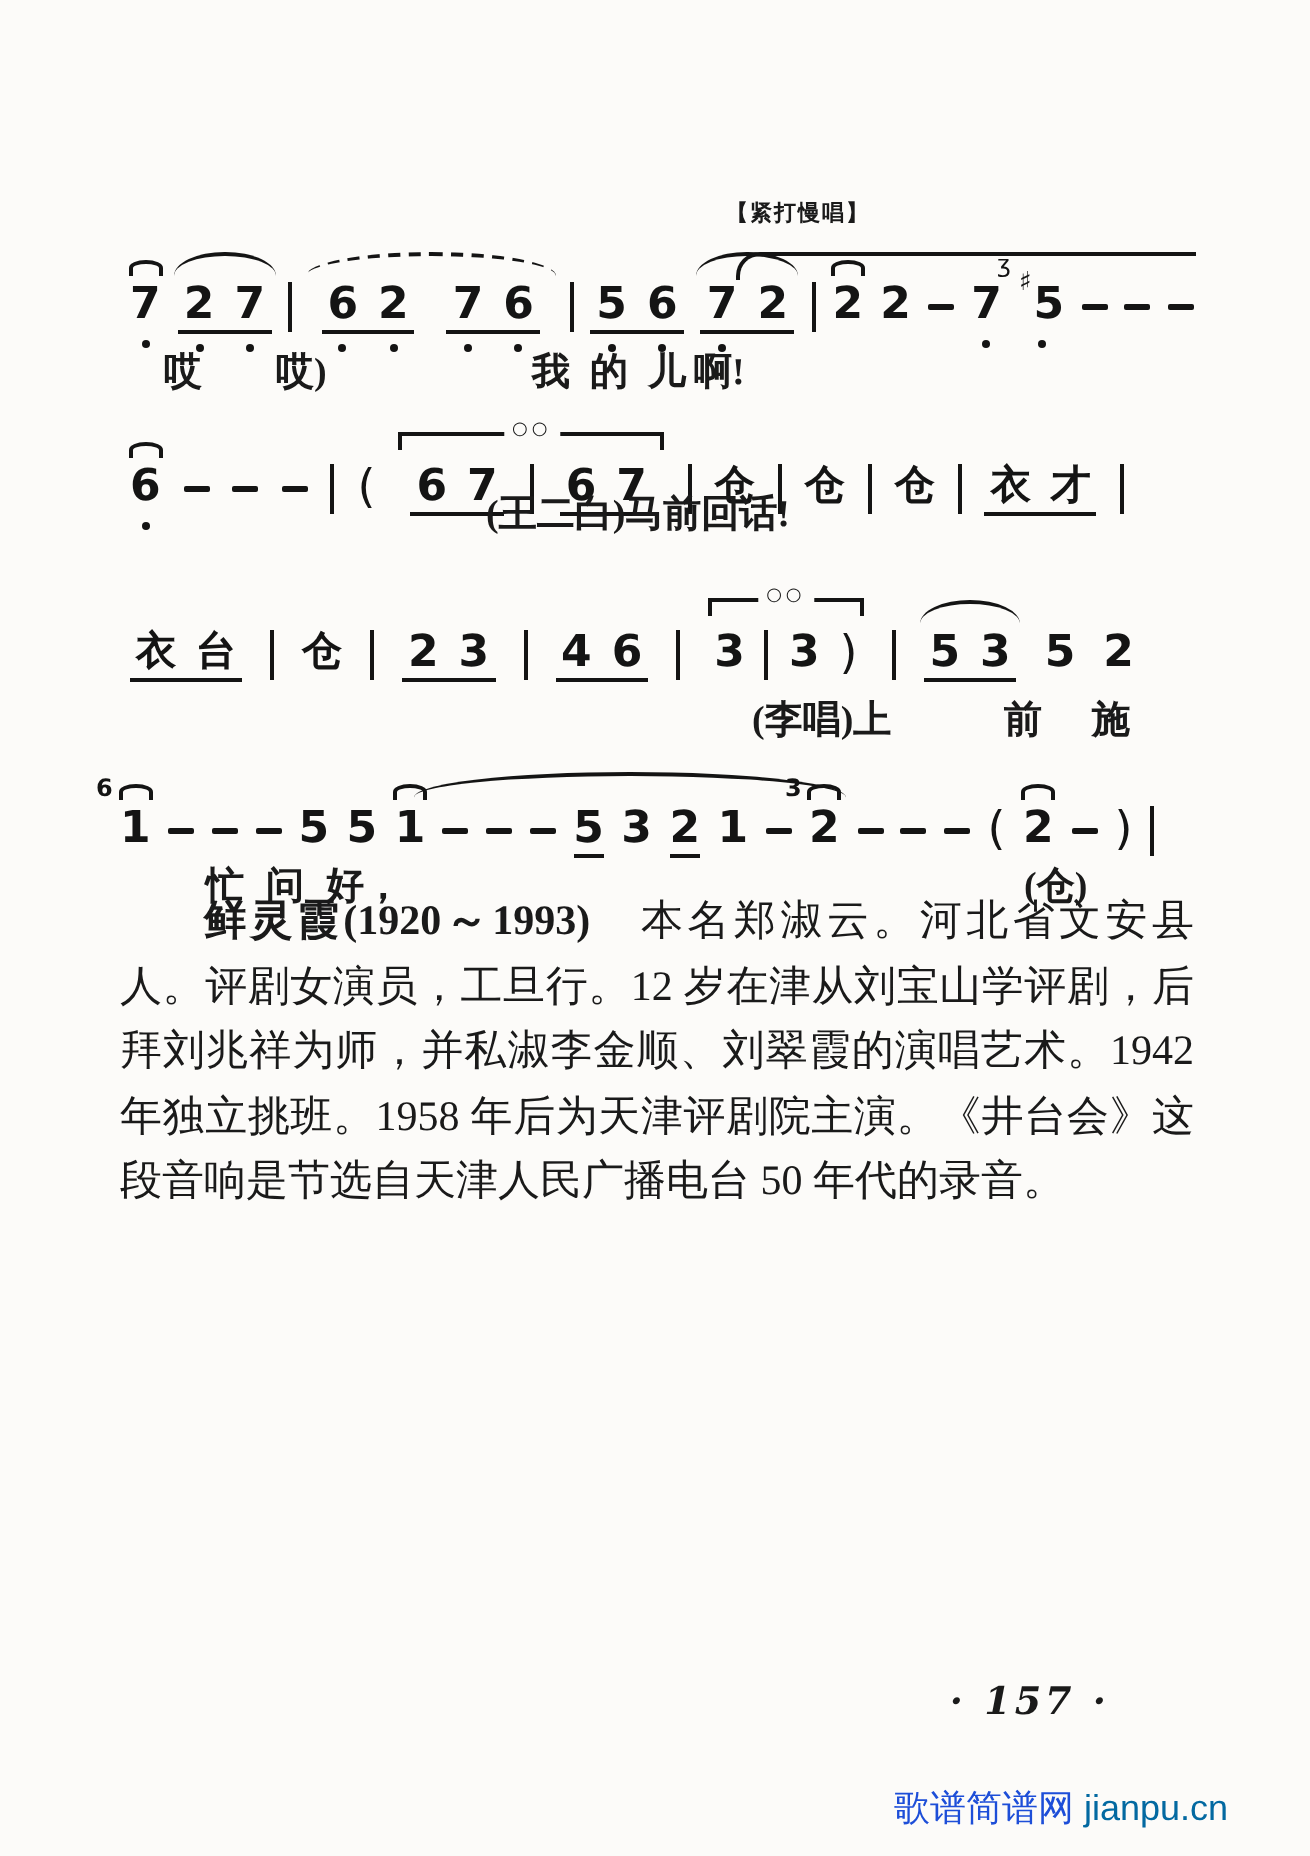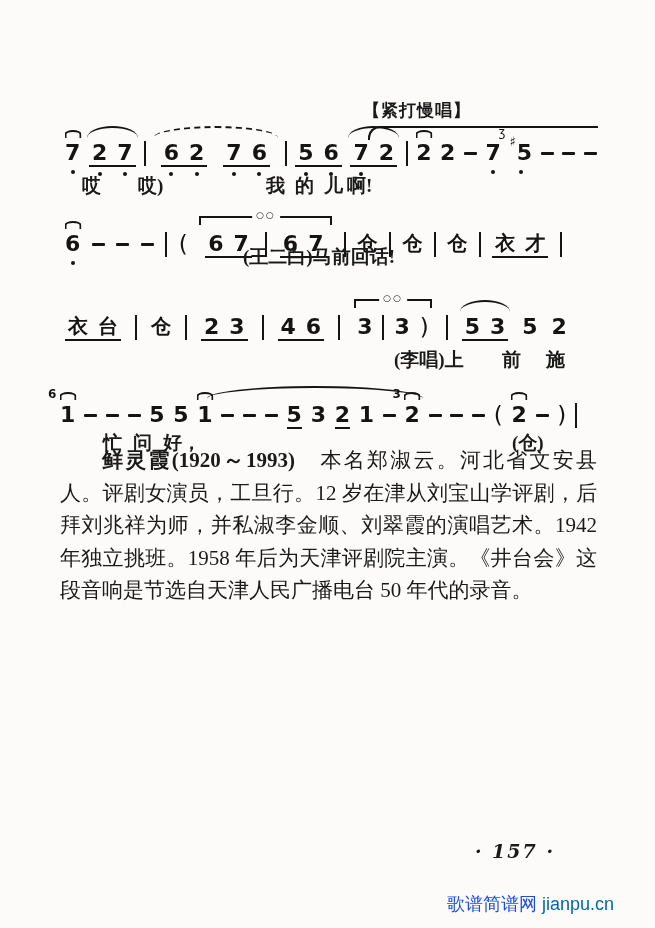--- a/index.html
+++ b/index.html
@@ -1,19 +1,19 @@
 <!DOCTYPE html>
 <html><head>
 <meta charset="utf-8">
 <style>
   html,body{margin:0;padding:0;background:#e8e6e2;}
   .page{position:relative;width:655px;height:928px;background:#fcfbf9;overflow:hidden;
         font-family:"Liberation Serif", serif;color:#1a1a1a;}
   
-  .banner{position:absolute;left:363px;top:99px;font-size:17px;font-weight:bold;
+  .banner{position:absolute;left:363px;top:99px;font-size:11px;font-weight:bold;
           font-family:"Liberation Serif",serif;letter-spacing:1px;}
   .overline1{position:absolute;left:368px;top:126px;width:228px;height:12px;
              border-top:2px solid #141414;border-left:2px solid #141414;border-top-left-radius:12px;}
   .slur4{position:absolute;left:207px;top:386px;width:216px;height:12px;
          border-top:2px solid #141414;border-radius:55% 55% 0 0/100% 100% 0 0;}
   .nrow{position:absolute;display:flex;justify-content:space-between;align-items:flex-start;
         font-family:"DejaVu Sans",sans-serif;font-weight:bold;font-size:22px;color:#141414;height:30px;}
   #nrow1{left:65px;top:140px;width:532px;}
   #nrow2{left:65px;top:231px;width:497px;}
   #nrow3{left:65px;top:314px;width:502px;}
@@ -314,20 +314,20 @@
     <span class="wm-domain">jianpu.cn</span>
   </div>
 
 <span class="lyr" style="left: 82px; top: 173px;">哎</span>
     <span class="lyr" style="left: 138px; top: 173px;">哎)</span>
     <span class="lyr" style="left: 266px; top: 173px;">我</span>
     <span class="lyr" style="left: 295px; top: 173px;">的</span>
     <span class="lyr" style="left: 324px; top: 173px;">儿</span>
     <span class="lyr" style="left: 347px; top: 173px;">啊!</span>
     <span class="lyr" style="left: 243px; top: 244px;">(王二白)马前回话!</span>
-    <span class="lyr" style="left: 394px; top: 347px; text-align: right;">(李唱)上</span>
+    <span class="lyr" style="left: 376px; top: 347px; text-align: right;">(李唱)上</span>
     <span class="lyr" style="left: 502px; top: 347px;">前</span>
     <span class="lyr" style="left: 546px; top: 347px;">施</span>
     <span class="lyr" style="left: 103px; top: 430px;">忙</span>
     <span class="lyr" style="left: 133px; top: 430px;">问</span>
     <span class="lyr" style="left: 163px; top: 430px;">好，</span>
     <span class="lyr" style="left: 512px; top: 430px;">(仓)</span>
   </div>
 
 </body></html>

